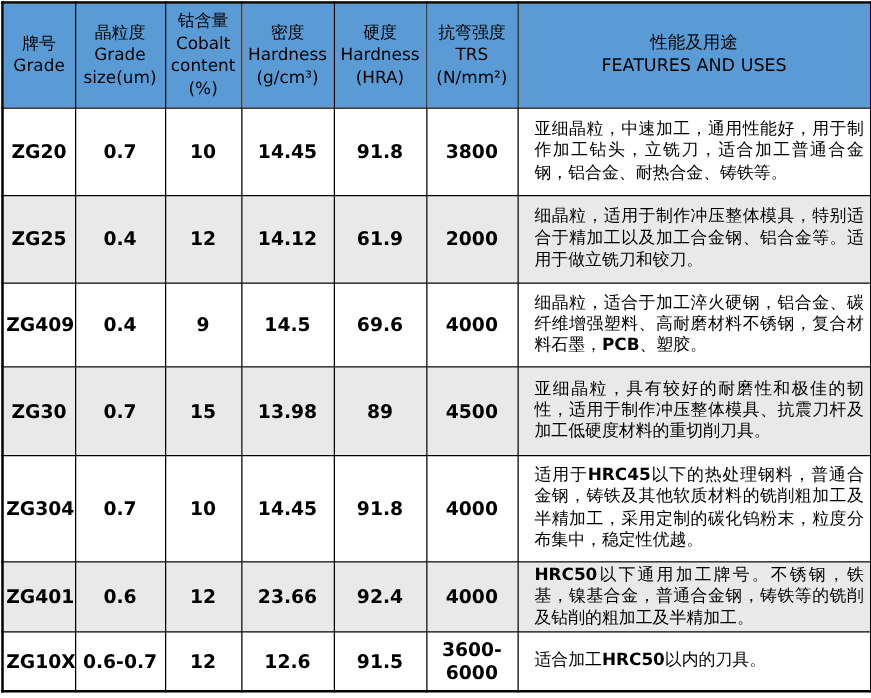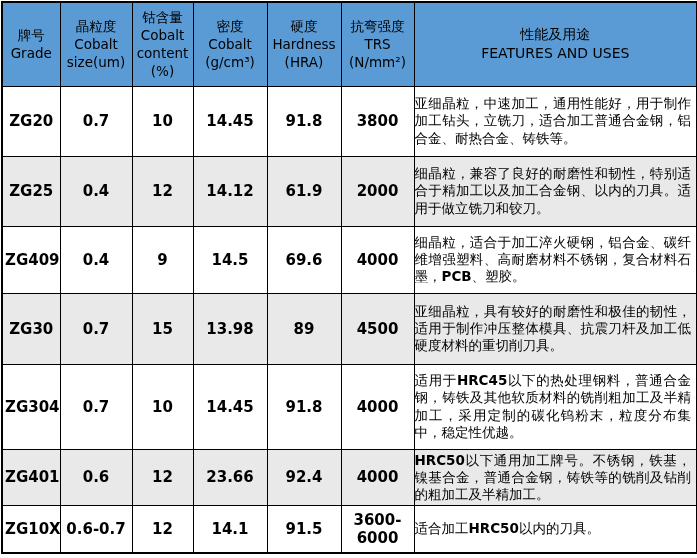--- a/index.html
+++ b/index.html
@@ -56,21 +56,21 @@
     text-align:center;
     font-weight:bold;
     font-size:15px;
     padding:1px 2px;
   }
   tbody td.desc{
     text-align:justify;
     font-weight:normal;
     font-size:13.5px;
     line-height:1.28;
-    padding:2px 5px 2px 0;
+    padding:2px 5px 2px 13px;
   }
   tbody tr{background:var(--row_bg);}
   tbody tr:nth-child(even){background:var(--row_alt_bg);}
   tbody tr:nth-child(1){height:70px;}
   tbody tr:nth-child(2){height:70px;}
   tbody tr:nth-child(3){height:67px;}
   tbody tr:nth-child(4){height:71px;}
   tbody tr:nth-child(5){height:85px;}
   tbody tr:nth-child(6){height:56px;}
   tbody tr:nth-child(7){height:47px;}
@@ -87,28 +87,28 @@
       <col class="c-density">
         <col class="c-hardness">
         <col class="c-trs">
         <col class="c-features">
     </colgroup>
     <thead>
       <tr>
         <th>牌号
 Grade</th>
         <th>晶粒度
-Cobalt
+Grade
 size(um)</th>
         <th>钴含量
 Cobalt
 content
 (%)</th>
         <th>密度
-Cobalt
+Hardness
 (g/cm³)</th>
         <th>硬度
 Hardness
 (HRA)</th>
         <th>抗弯强度
 TRS
 (N/mm²)</th>
         <th class="features-h">性能及用途
 FEATURES AND USES</th>
       </tr>
@@ -123,21 +123,21 @@
         <td>3800</td>
         <td class="desc"><span>亚细晶粒，中速加工，通用性能好，用于制作加工钻头，立铣刀，适合加工普通合金钢，铝合金、耐热合金、铸铁等。</span></td>
       </tr>
       <tr>
         <td>ZG25</td>
         <td>0.4</td>
         <td>12</td>
         <td>14.12</td>
         <td>61.9</td>
         <td>2000</td>
-        <td class="desc"><span>细晶粒，兼容了良好的耐磨性和韧性，特别适合于精加工以及加工合金钢、以内的刀具。适用于做立铣刀和铰刀。</span></td>
+        <td class="desc"><span>细晶粒，适用于制作冲压整体模具，特别适合于精加工以及加工合金钢、铝合金等。适用于做立铣刀和铰刀。</span></td>
       </tr>
       <tr>
         <td>ZG409</td>
         <td>0.4</td>
         <td>9</td>
         <td>14.5</td>
         <td>69.6</td>
         <td>4000</td>
         <td class="desc"><span>细晶粒，适合于加工淬火硬钢，铝合金、碳纤维增强塑料、高耐磨材料不锈钢，复合材料石墨，</span><b>PCB</b><span>、塑胶。</span></td>
       </tr>
@@ -165,20 +165,20 @@
         <td>12</td>
         <td>23.66</td>
         <td>92.4</td>
         <td>4000</td>
         <td class="desc"><b>HRC50</b><span>以下通用加工牌号。不锈钢，铁基，镍基合金，普通合金钢，铸铁等的铣削及钻削的粗加工及半精加工。</span></td>
       </tr>
       <tr>
         <td>ZG10X</td>
         <td>0.6-0.7</td>
         <td>12</td>
-        <td>14.1</td>
+        <td>12.6</td>
         <td>91.5</td>
         <td>3600-6000</td>
         <td class="desc"><span>适合加工</span><b>HRC50</b><span>以内的刀具。</span></td>
       </tr>
     </tbody>
   </table>
 </div>
 
 </body></html>

